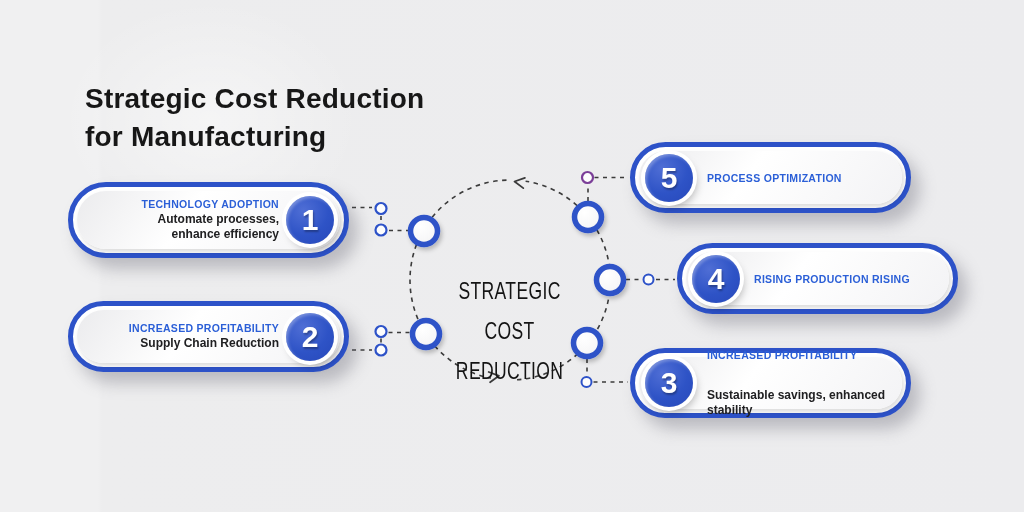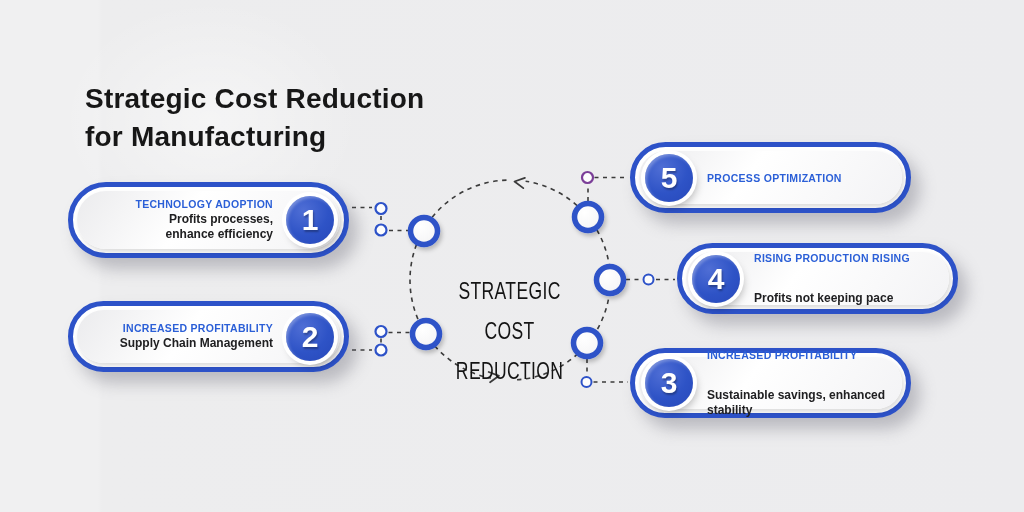--- a/index.html
+++ b/index.html
@@ -35,21 +35,21 @@
   .card-inner{
     position:absolute;left:4px;top:4px;right:4px;bottom:4px;
     border-radius:999px;
     background:linear-gradient(125deg,#ebebed 0%,#ffffff 42%,#f3f3f5 100%);
     box-shadow:2px 3px 5px rgba(0,0,0,.14);
     display:flex;align-items:center;box-sizing:border-box;
   }
   .card.side-left .card-inner{justify-content:flex-end;padding-right:6px;}
   .card.side-right .card-inner{justify-content:flex-start;padding-left:6px;}
   .card-text{display:flex;flex-direction:column;gap:2px;}
-  .card.side-left .card-text{text-align:right;margin-right:13px;}
+  .card.side-left .card-text{text-align:right;margin-right:7px;}
   .card.side-right .card-text{text-align:left;margin-left:14px;gap:27px;}
   .card-title{
     font-size:10.5px;font-weight:700;color:#2b5fd7;letter-spacing:.3px;
   }
   .card-sub{
     font-size:12px;font-weight:700;color:#202022;line-height:15px;white-space:pre-line;
   }
   .num-badge{
     flex:0 0 auto;width:48px;height:48px;border-radius:50%;
     background:radial-gradient(circle at 36% 30%,#4f6ed5 0%,#2e53c6 55%,#2748ba 100%);
@@ -126,52 +126,51 @@
 <div class="center-label">
   <span class="squeeze">STRATEGIC
 COST
 REDUCTION</span>
 </div>
 
 <div class="card side-left" style="left:68px;top:182px;width:281px;height:76px;">
   <div class="card-inner">
     <div class="card-text">
       <div class="card-title">TECHNOLOGY ADOPTION</div>
-      <div class="card-sub">Profits processes,
+      <div class="card-sub">Automate processes,
 enhance efficiency</div>
     </div>
     <div class="num-badge">1</div>
   </div>
 </div>
 
 <div class="card side-left" style="left:68px;top:301px;width:281px;height:71px;">
   <div class="card-inner">
     <div class="card-text">
       <div class="card-title">INCREASED PROFITABILITY</div>
-      <div class="card-sub">Supply Chain Management</div>
+      <div class="card-sub">Supply Chain Reduction</div>
     </div>
     <div class="num-badge">2</div>
   </div>
 </div>
 
 <div class="card side-right" style="left:630px;top:142px;width:281px;height:71px;">
   <div class="card-inner">
     <div class="num-badge">5</div>
     <div class="card-text">
       <div class="card-title">PROCESS OPTIMIZATION</div>
     </div>
   </div>
 </div>
 
 <div class="card side-right" style="left:677px;top:243px;width:281px;height:71px;">
   <div class="card-inner">
     <div class="num-badge">4</div>
     <div class="card-text">
       <div class="card-title">RISING PRODUCTION RISING</div>
-      <div class="card-sub">Profits not keeping pace</div>
     </div>
   </div>
 </div>
 
 <div class="card side-right" style="left:630px;top:348px;width:281px;height:70px;">
   <div class="card-inner">
     <div class="num-badge">3</div>
     <div class="card-text">
       <div class="card-title">INCREASED PROFITABILITY</div>
       <div class="card-sub">Sustainable savings, enhanced

